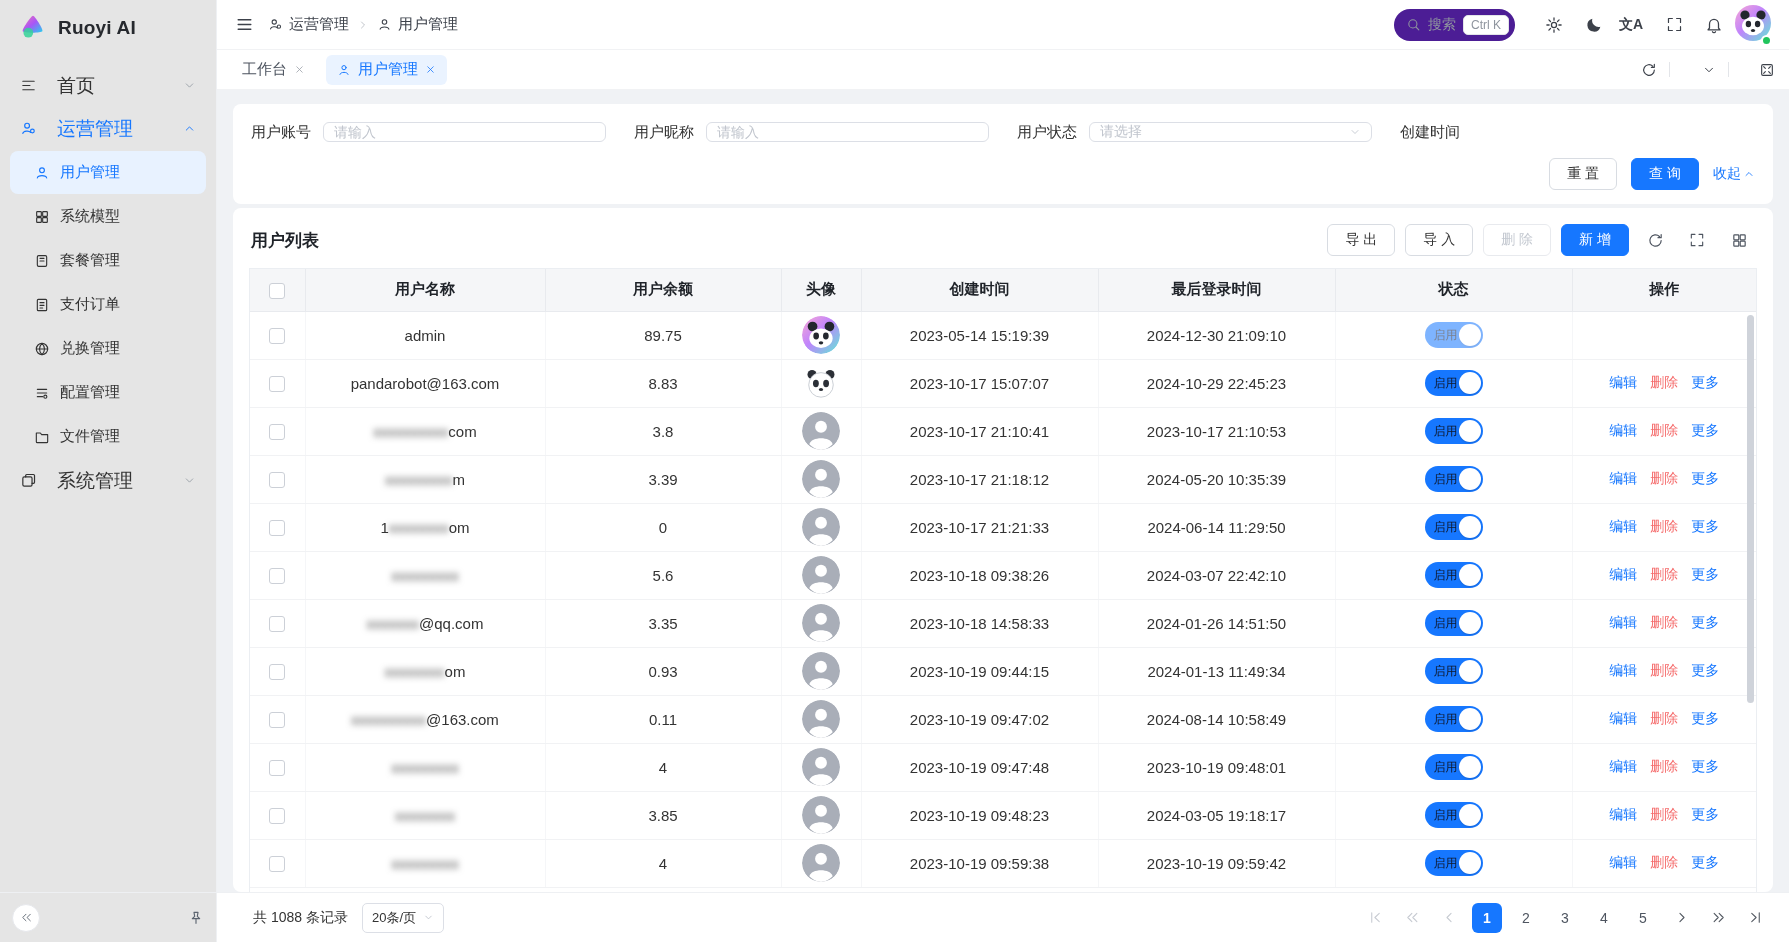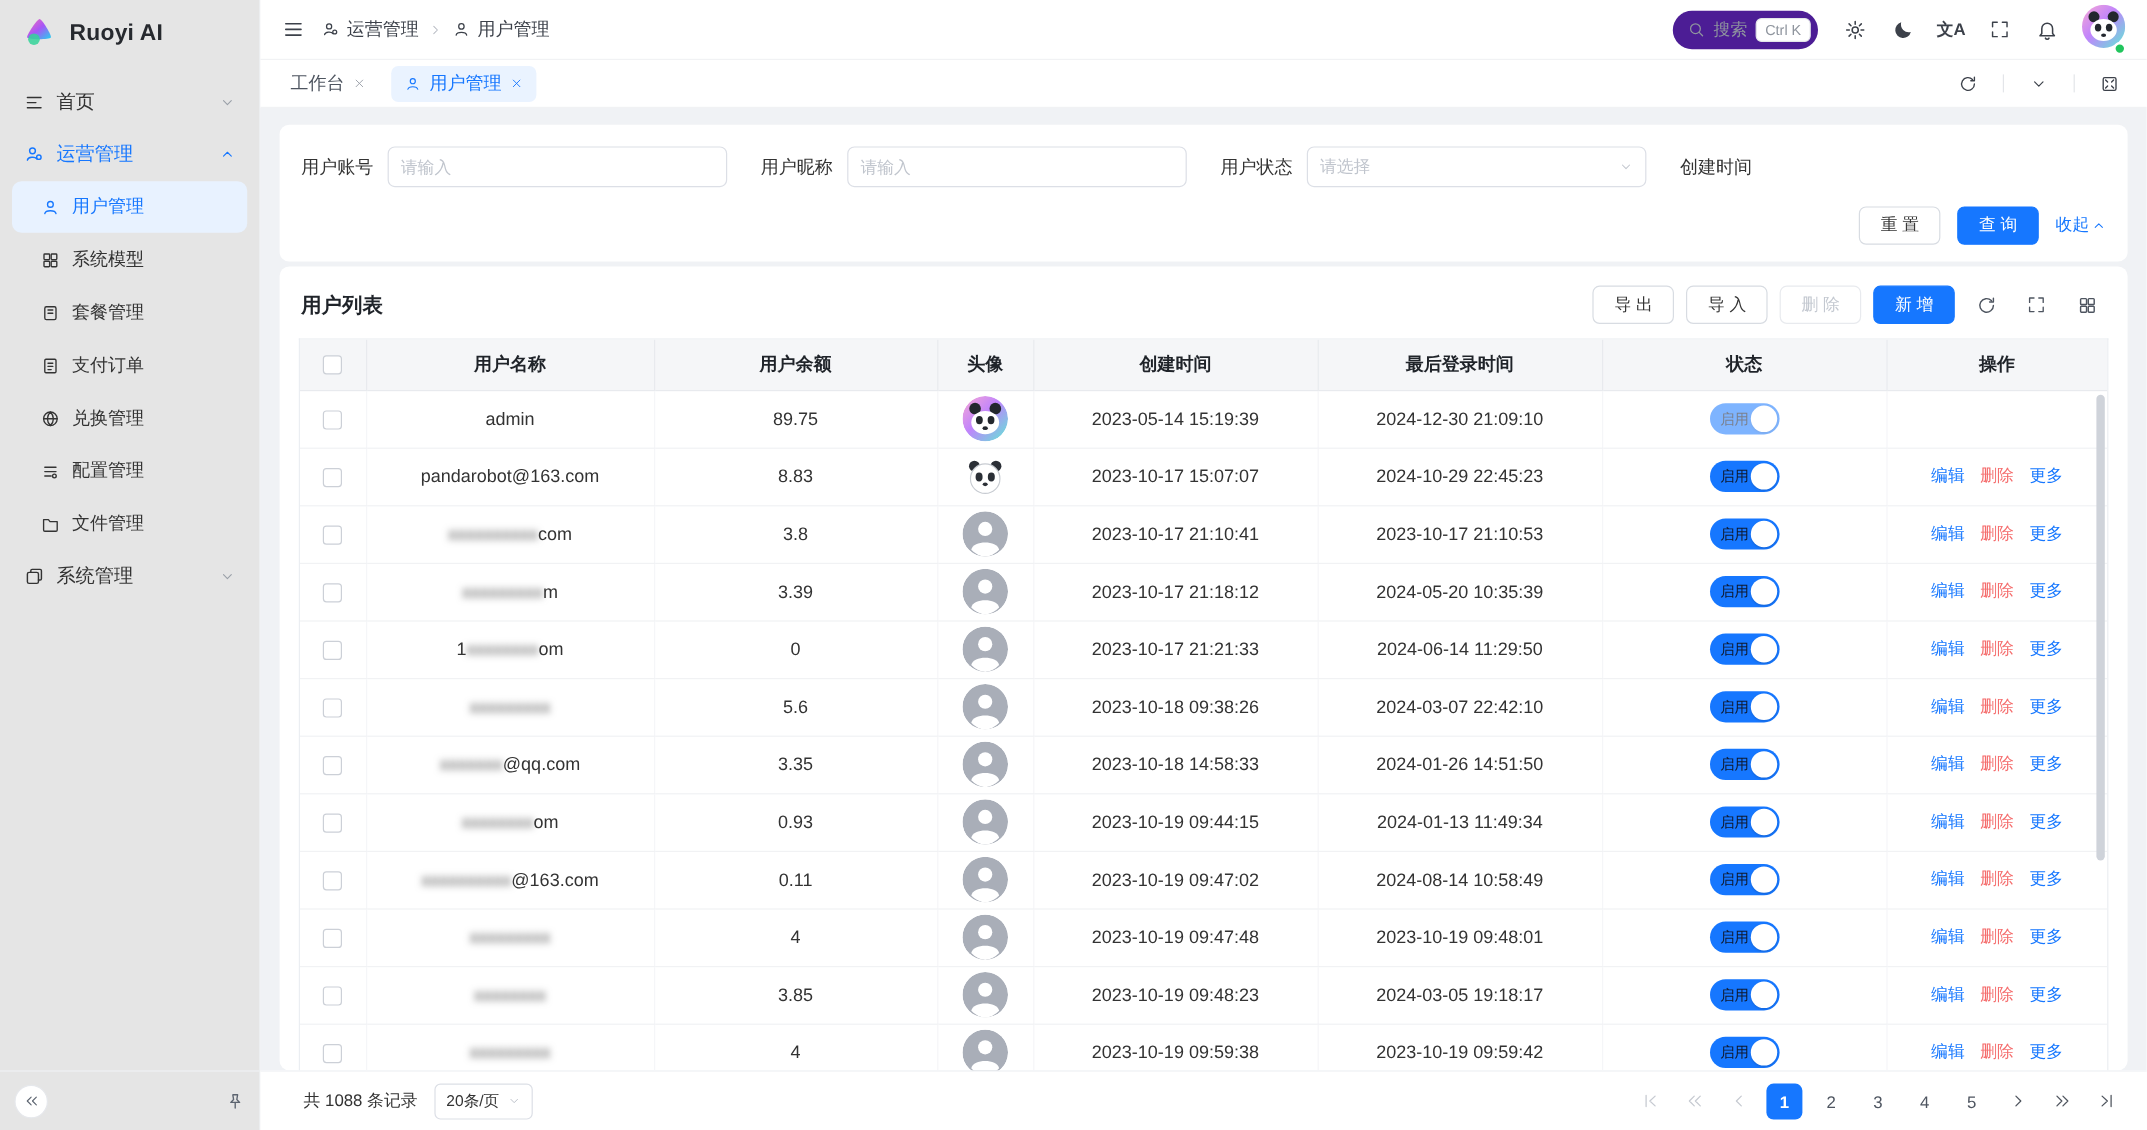--- a/index.html
+++ b/index.html
@@ -6,41 +6,41 @@
   html,body{width:1789px;height:942px;overflow:hidden;background:#fff;
     font-family:"Liberation Sans","DejaVu Sans",sans-serif;color:#26292e;}
   .app{display:flex;width:1789px;height:942px}
   .lic{fill:none;stroke:currentColor;stroke-width:1.7;stroke-linecap:round;stroke-linejoin:round;display:block}
 
   
   .sidebar{width:217px;flex:0 0 217px;display:flex;flex-direction:column;border-right:1px solid #eef0f3;background:#e5e5e5}
   .logo{height:56px;display:flex;align-items:center;gap:10px;padding:0 18px;flex:0 0 56px}
   .logo-text{font-size:19px;font-weight:700;letter-spacing:.2px}
   .nav{flex:1;padding:8px 10px;overflow:hidden}
-  .nav-item{height:43px;display:flex;align-items:center;gap:10px;padding:0 10px;border-radius:8px;font-size:16px;color:#333;cursor:pointer}
+  .nav-item{height:43px;display:flex;align-items:center;gap:20px;padding:0 10px;border-radius:8px;font-size:19px;color:#333;cursor:pointer}
   .nav-item .chev{margin-left:auto;color:#9aa0a8}
   .nav-item.blue{color:#1677ff}
   .nav-item.blue .chev{color:#1677ff}
   .sub-item{height:43px;display:flex;align-items:center;gap:10px;padding:0 10px 0 24px;border-radius:8px;font-size:15px;color:#333;cursor:pointer;margin:1px 0}
   .sub-item.active{background:#e8f2ff;color:#1677ff}
   .sidebar-footer{height:50px;flex:0 0 50px;border-top:1px solid #eef0f3;display:flex;align-items:center;justify-content:space-between;padding:0 12px}
   .collapse-btn{width:28px;height:28px;border-radius:50%;border:1px solid #e6e8ec;background:#fff;display:flex;align-items:center;justify-content:center;color:#5c6470;font-size:14px;cursor:pointer}
   .pin-btn{color:#5c6470;cursor:pointer;display:flex}
 
   
   .main{flex:1;display:flex;flex-direction:column;min-width:0}
   .topbar{height:50px;flex:0 0 50px;display:flex;align-items:center;gap:14px;padding:0 18px;border-bottom:1px solid #f1f2f4;background:#fff}
   .burger{color:#3c414a;cursor:pointer;display:flex}
   .crumbs{display:flex;align-items:center;gap:8px;font-size:15px;color:#3c414a}
   .crumb{display:flex;align-items:center;gap:6px;cursor:pointer}
   .crumb-sep{color:#b6bac2;display:flex}
   .top-right{margin-left:auto;display:flex;align-items:center;gap:6px}
   .search-pill{height:32px;background:#4c1d95;border-radius:16px;display:flex;align-items:center;gap:7px;padding:0 6px 0 12px;color:#8f959e;font-size:14px;cursor:pointer;margin-right:8px}
   .kbd{background:#fff;border:1px solid #e3e5e9;border-radius:5px;font-size:12px;color:#8f959e;padding:2px 7px}
-  .tool-btn{width:34px;height:34px;display:flex;align-items:center;justify-content:center;color:#3c414a;cursor:pointer;border-radius:8px}
+  .tool-btn{width:34px;height:34px;display:flex;align-items:center;justify-content:flex-end;color:#3c414a;cursor:pointer;border-radius:8px}
   .translate{font-size:14px;font-weight:700;color:#3c414a}
   .avatar-sm{width:36px;height:36px;border-radius:50%;overflow:hidden;position:relative;cursor:pointer;margin-left:6px}
   .avatar-dot{position:absolute;right:-1px;bottom:-1px;width:11px;height:11px;border-radius:50%;background:#21c55d;border:2px solid #fff}
   .avatar-wrap{position:relative}
 
   
   .tabbar{height:40px;flex:0 0 40px;display:flex;align-items:center;gap:10px;padding:0 14px;background:#fff;border-bottom:1px solid #f1f2f4}
   .tab{height:30px;display:flex;align-items:center;gap:7px;padding:0 11px;border-radius:6px;font-size:15px;color:#4e5560;cursor:pointer}
   .tab .x{color:#9aa0a8;display:flex}
   .tab.active{color:#1677ff;background:#eaf3ff}
@@ -48,21 +48,21 @@
   .tabbar-right{margin-left:auto;display:flex;align-items:center;gap:12px;color:#4e5560}
   .vdiv{width:1px;height:15px;background:#e3e5e9}
 
   
   .content{flex:1;background:#f0f2f5;padding:14px 16px 0;display:flex;flex-direction:column;min-height:0;overflow:hidden}
   .card{background:#fff;border-radius:8px}
   .filter-card{padding:18px 18px 14px;flex:0 0 auto}
   .filter-row{display:flex;gap:28px}
   .field{flex:1;display:flex;align-items:center;gap:12px;min-width:0}
   .field-label{font-size:15px;color:#333;white-space:nowrap}
-  .input,.selectbox,.daterange{flex:1;height:34px;border:1px solid #dcdfe6;border-radius:6px;background:#fff;display:flex;align-items:center;padding:0 10px;font-size:14px;min-width:0}
+  .input,.selectbox,.daterange{flex:1;height:20px;border:1px solid #dcdfe6;border-radius:6px;background:#fff;display:flex;align-items:center;padding:0 10px;font-size:14px;min-width:0}
   .input input{border:none;outline:none;width:100%;font-size:14px;font-family:inherit;color:#333;background:transparent}
   .input input::placeholder{color:#c0c5cd}
   .ph{color:#c0c5cd}
   .selectbox .chev{margin-left:auto;color:#c0c5cd;display:flex}
   .daterange{gap:8px;color:#c0c5cd}
   .daterange .dr-sep{color:#c0c5cd;display:flex}
   .daterange .cal{margin-left:auto;color:#b8bdc6;display:flex}
   .filter-actions{display:flex;justify-content:flex-end;align-items:center;gap:14px;margin-top:16px}
   .btn{height:32px;padding:0 17px;border-radius:6px;border:1px solid #d8dce2;background:#fff;font-size:14px;color:#333;display:inline-flex;align-items:center;justify-content:center;cursor:pointer;font-family:inherit}
   .btn.primary{background:#1677ff;border-color:#1677ff;color:#fff}

